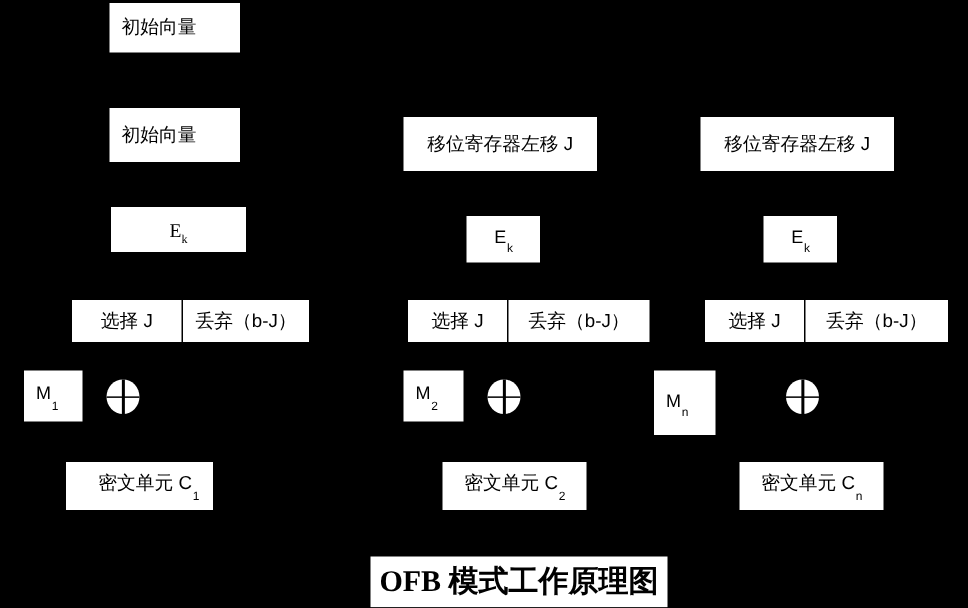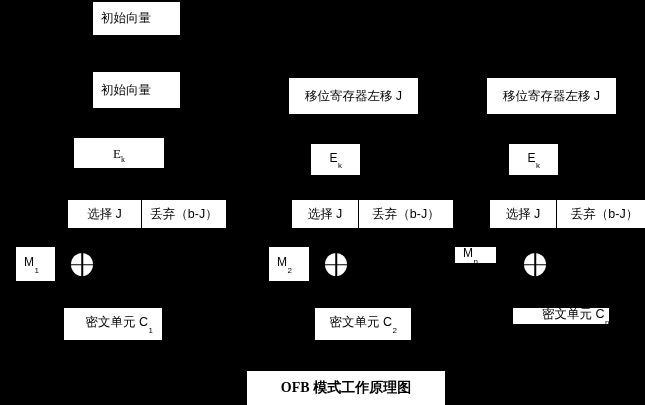--- a/index.html
+++ b/index.html
@@ -22,33 +22,32 @@
     display: flex;
     align-items: center;
     justify-content: center;
     box-sizing: border-box;
     line-height: 1;
     white-space: nowrap;
     font-size: 12px;
   }
   .box.cjk {
     font-size: 12.5px;
-    margin-left: 20px;
   }
   .box.left-pad {
     justify-content: flex-start;
     padding-left: 8px;
   }
   .box.serif {
     font-family: "Liberation Serif", "DejaVu Serif", serif;
     font-size: 13px;
   }
   .box.title {
     font-weight: bold;
-    font-size: 14px;
+    font-size: 20px;
     font-family: "Liberation Serif", "DejaVu Serif", serif;
   }
   .sub {
     font-size: 8px;
     vertical-align: sub;
     position: relative;
     top: 3px;
     left: 0.5px;
   }
   .sub-serif {
@@ -155,27 +154,27 @@
   </div>
 
   <div class="box cjk" style="left:470px; top:200px; width:66px; height:28px;">
     <span>选择 J</span>
   </div>
 
   <div class="box cjk" style="left:537px; top:200px; width:95px; height:28px;">
     <span>丢弃（b-J）</span>
   </div>
 
-  <div class="box left-pad" style="left:455px; top:247px; width:41px; height:16px;">
+  <div class="box left-pad" style="left:436px; top:247px; width:41px; height:43px;">
     <span><span>M</span><span class="sub">n</span></span>
   </div>
 
   <div class="xor" style="left:524px; top:253px;"></div>
 
-  <div class="box cjk" style="left:493px; top:308px; width:96px; height:16px;justify-content:flex-end;">
+  <div class="box cjk" style="left:493px; top:308px; width:96px; height:32px;">
     <span><span>密文单元 C</span><span class="sub">n</span></span>
   </div>
 
   <div class="box title" style="left:247px; top:371px; width:198px; height:34px;">
     <span>OFB 模式工作原理图</span>
   </div>
 
 </div>
 
 </body></html>

